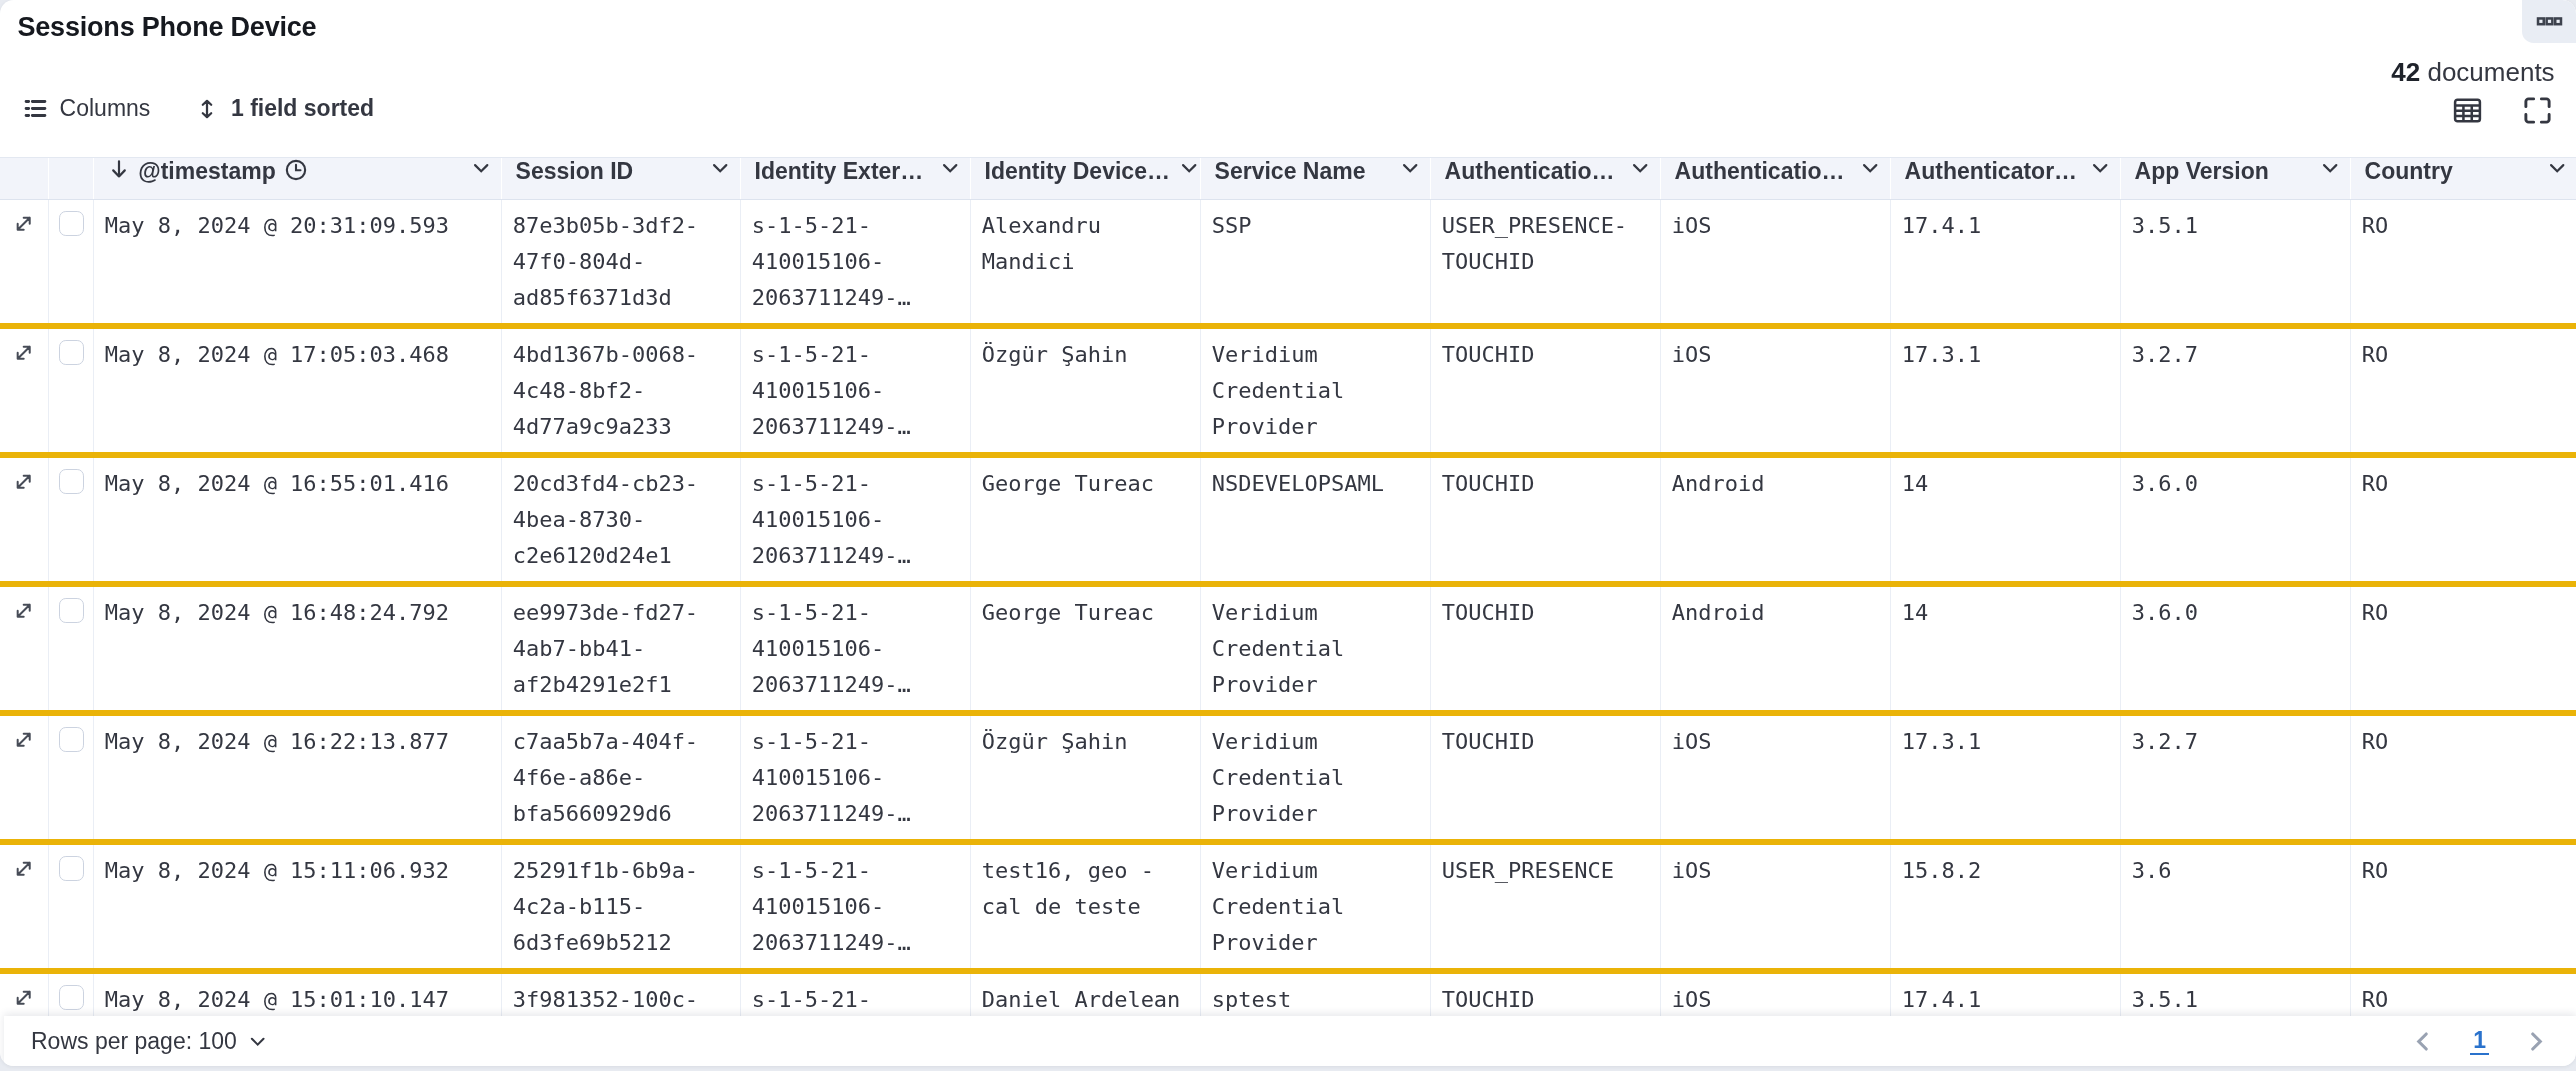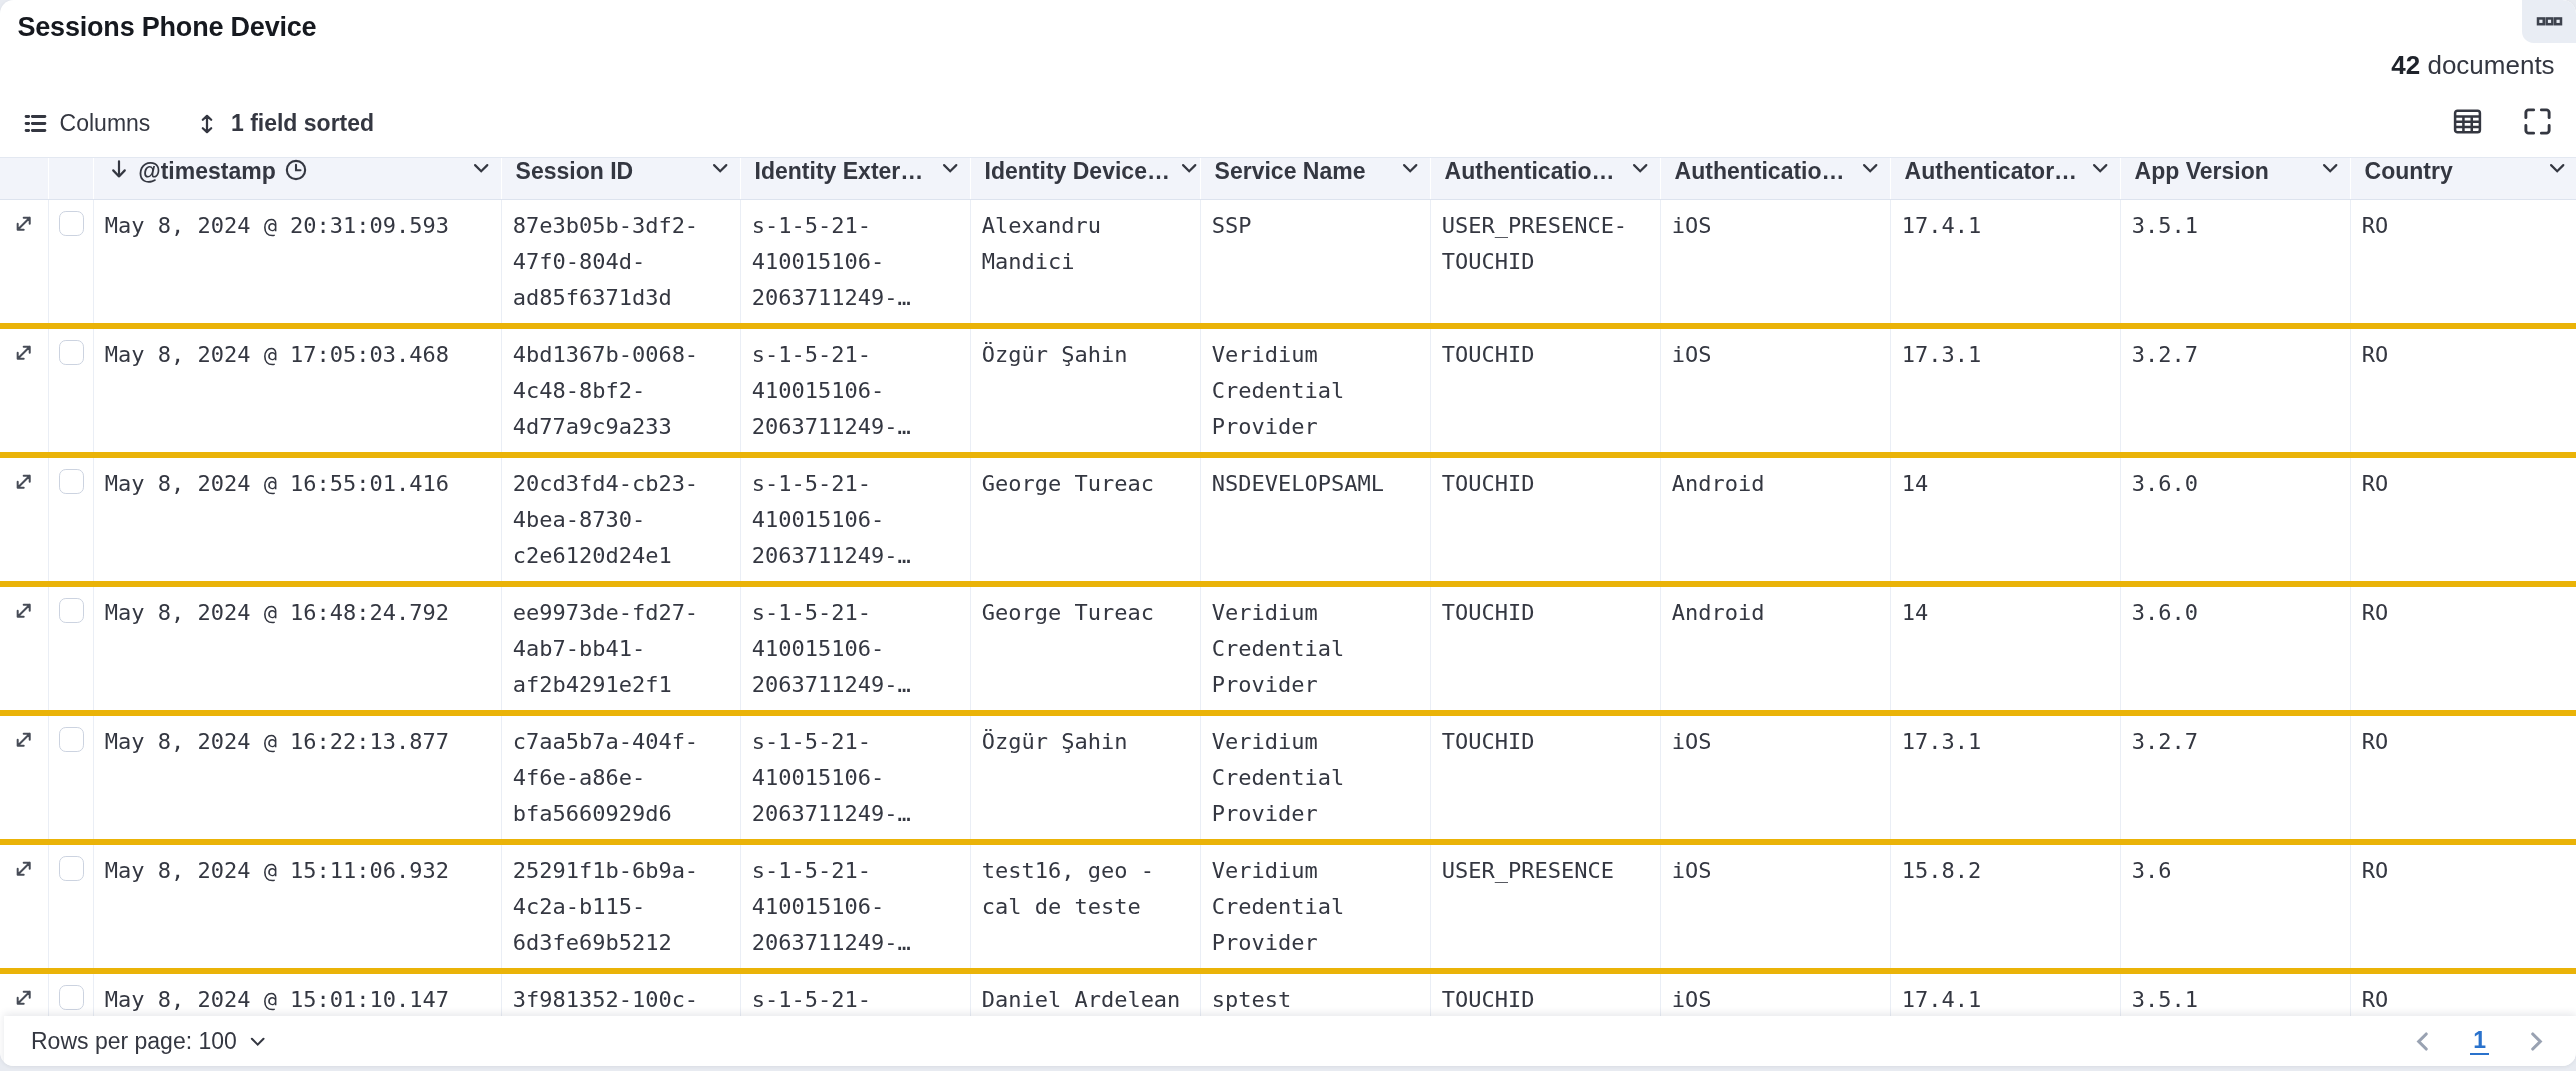--- a/index.html
+++ b/index.html
@@ -2,23 +2,23 @@
 <html><head>
 <meta charset="utf-8">
 <style>
   *{box-sizing:border-box;margin:0;padding:0}
   html,body{width:2576px;height:1072px}
   body{background:#e8ebf1;font-family:"Liberation Sans","DejaVu Sans",sans-serif;color:#343741;overflow:hidden;position:relative}
   .panel{position:absolute;inset:0 0 5.8px 0;background:#fff;border-radius:13.6px;overflow:hidden;box-shadow:0 1px 3.9px rgba(40,50,70,.08)}
   .panel-options{position:absolute;top:0;right:0;width:54px;height:43px;background:#e9edf4;border-radius:0 13.6px 0 11.6px;display:flex;align-items:center;justify-content:center;color:#3d424d;cursor:pointer}
   .top{padding:11.6px 17.5px 0}
   .title{font-size:27px;font-weight:700;color:#16191f;letter-spacing:-0.2px}
-  .docs{text-align:right;font-size:26px;margin-top:7px;padding-right:3.9px;color:#343741}
+  .docs{text-align:right;font-size:26px;margin-top:14px;padding-right:3.9px;color:#343741}
   .docs b{font-weight:700;color:#1f232b}
-  .toolbar{display:flex;align-items:flex-end;margin-top:7.8px;padding:0 23px;height:49px}
+  .toolbar{display:flex;align-items:flex-start;margin-top:7.8px;padding:0 23px;height:49px}
   .tbtn{display:flex;align-items:center;gap:11.6px;font-size:23px;font-weight:500;color:#343741;cursor:pointer}
   .tbtn.sorted{margin-left:45px;font-weight:700}
   .tools-right{margin-left:auto;display:flex;gap:39px;color:#343741;align-items:center}
   .tools-right .ibtn{cursor:pointer;display:flex}
   .gridwrap{position:absolute;top:157px;bottom:50px;left:0;right:0;overflow:hidden}
   .grid-cols{display:grid;grid-template-columns:49px 45px 408px 239px 230px 230px 230px 230px 230px 230px 230px 226px}
   .ghead{height:43px;background:#f2f4fa;border-top:1px solid #e3e8f1;border-bottom:1px solid #dde3ee}
   .hc{display:flex;gap:8.7px;padding:0 9.7px 0 13.6px;font-size:23px;font-weight:700;color:#343741;border-right:1px solid #fff;overflow:hidden;white-space:nowrap;cursor:pointer}
   .hc .chev{margin-left:auto;flex:none}
   .hc:last-child{border-right:none}

